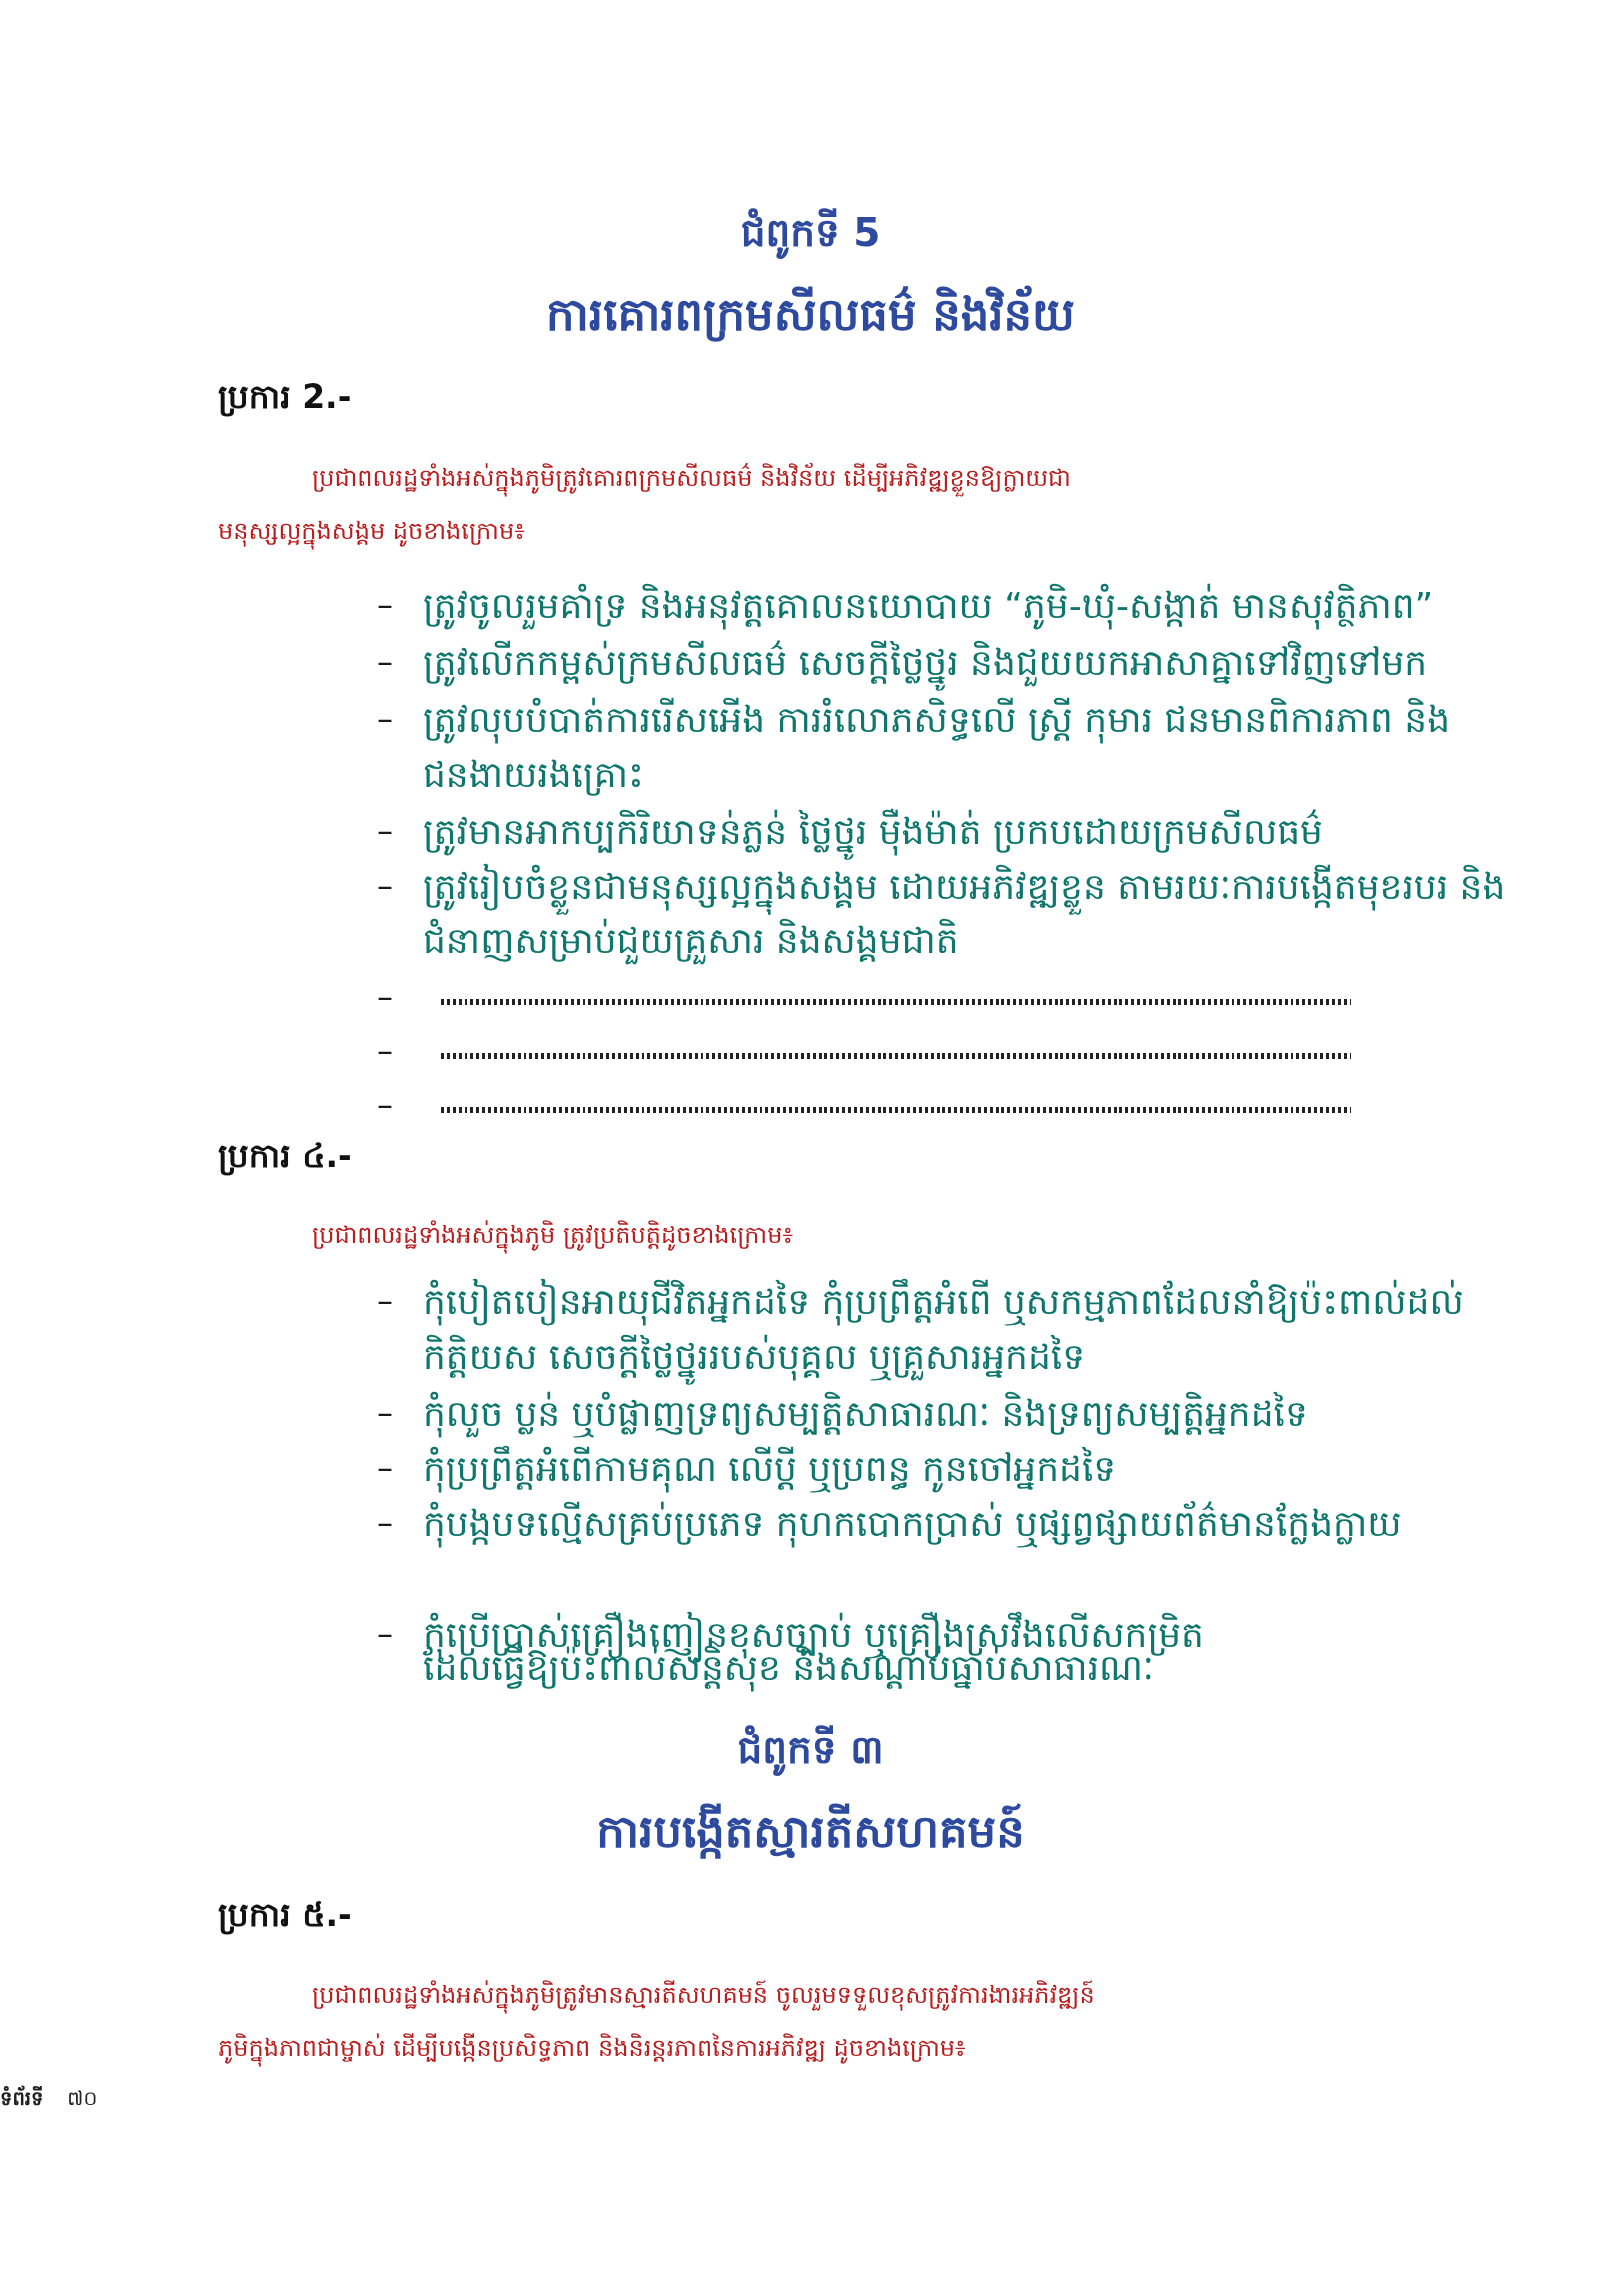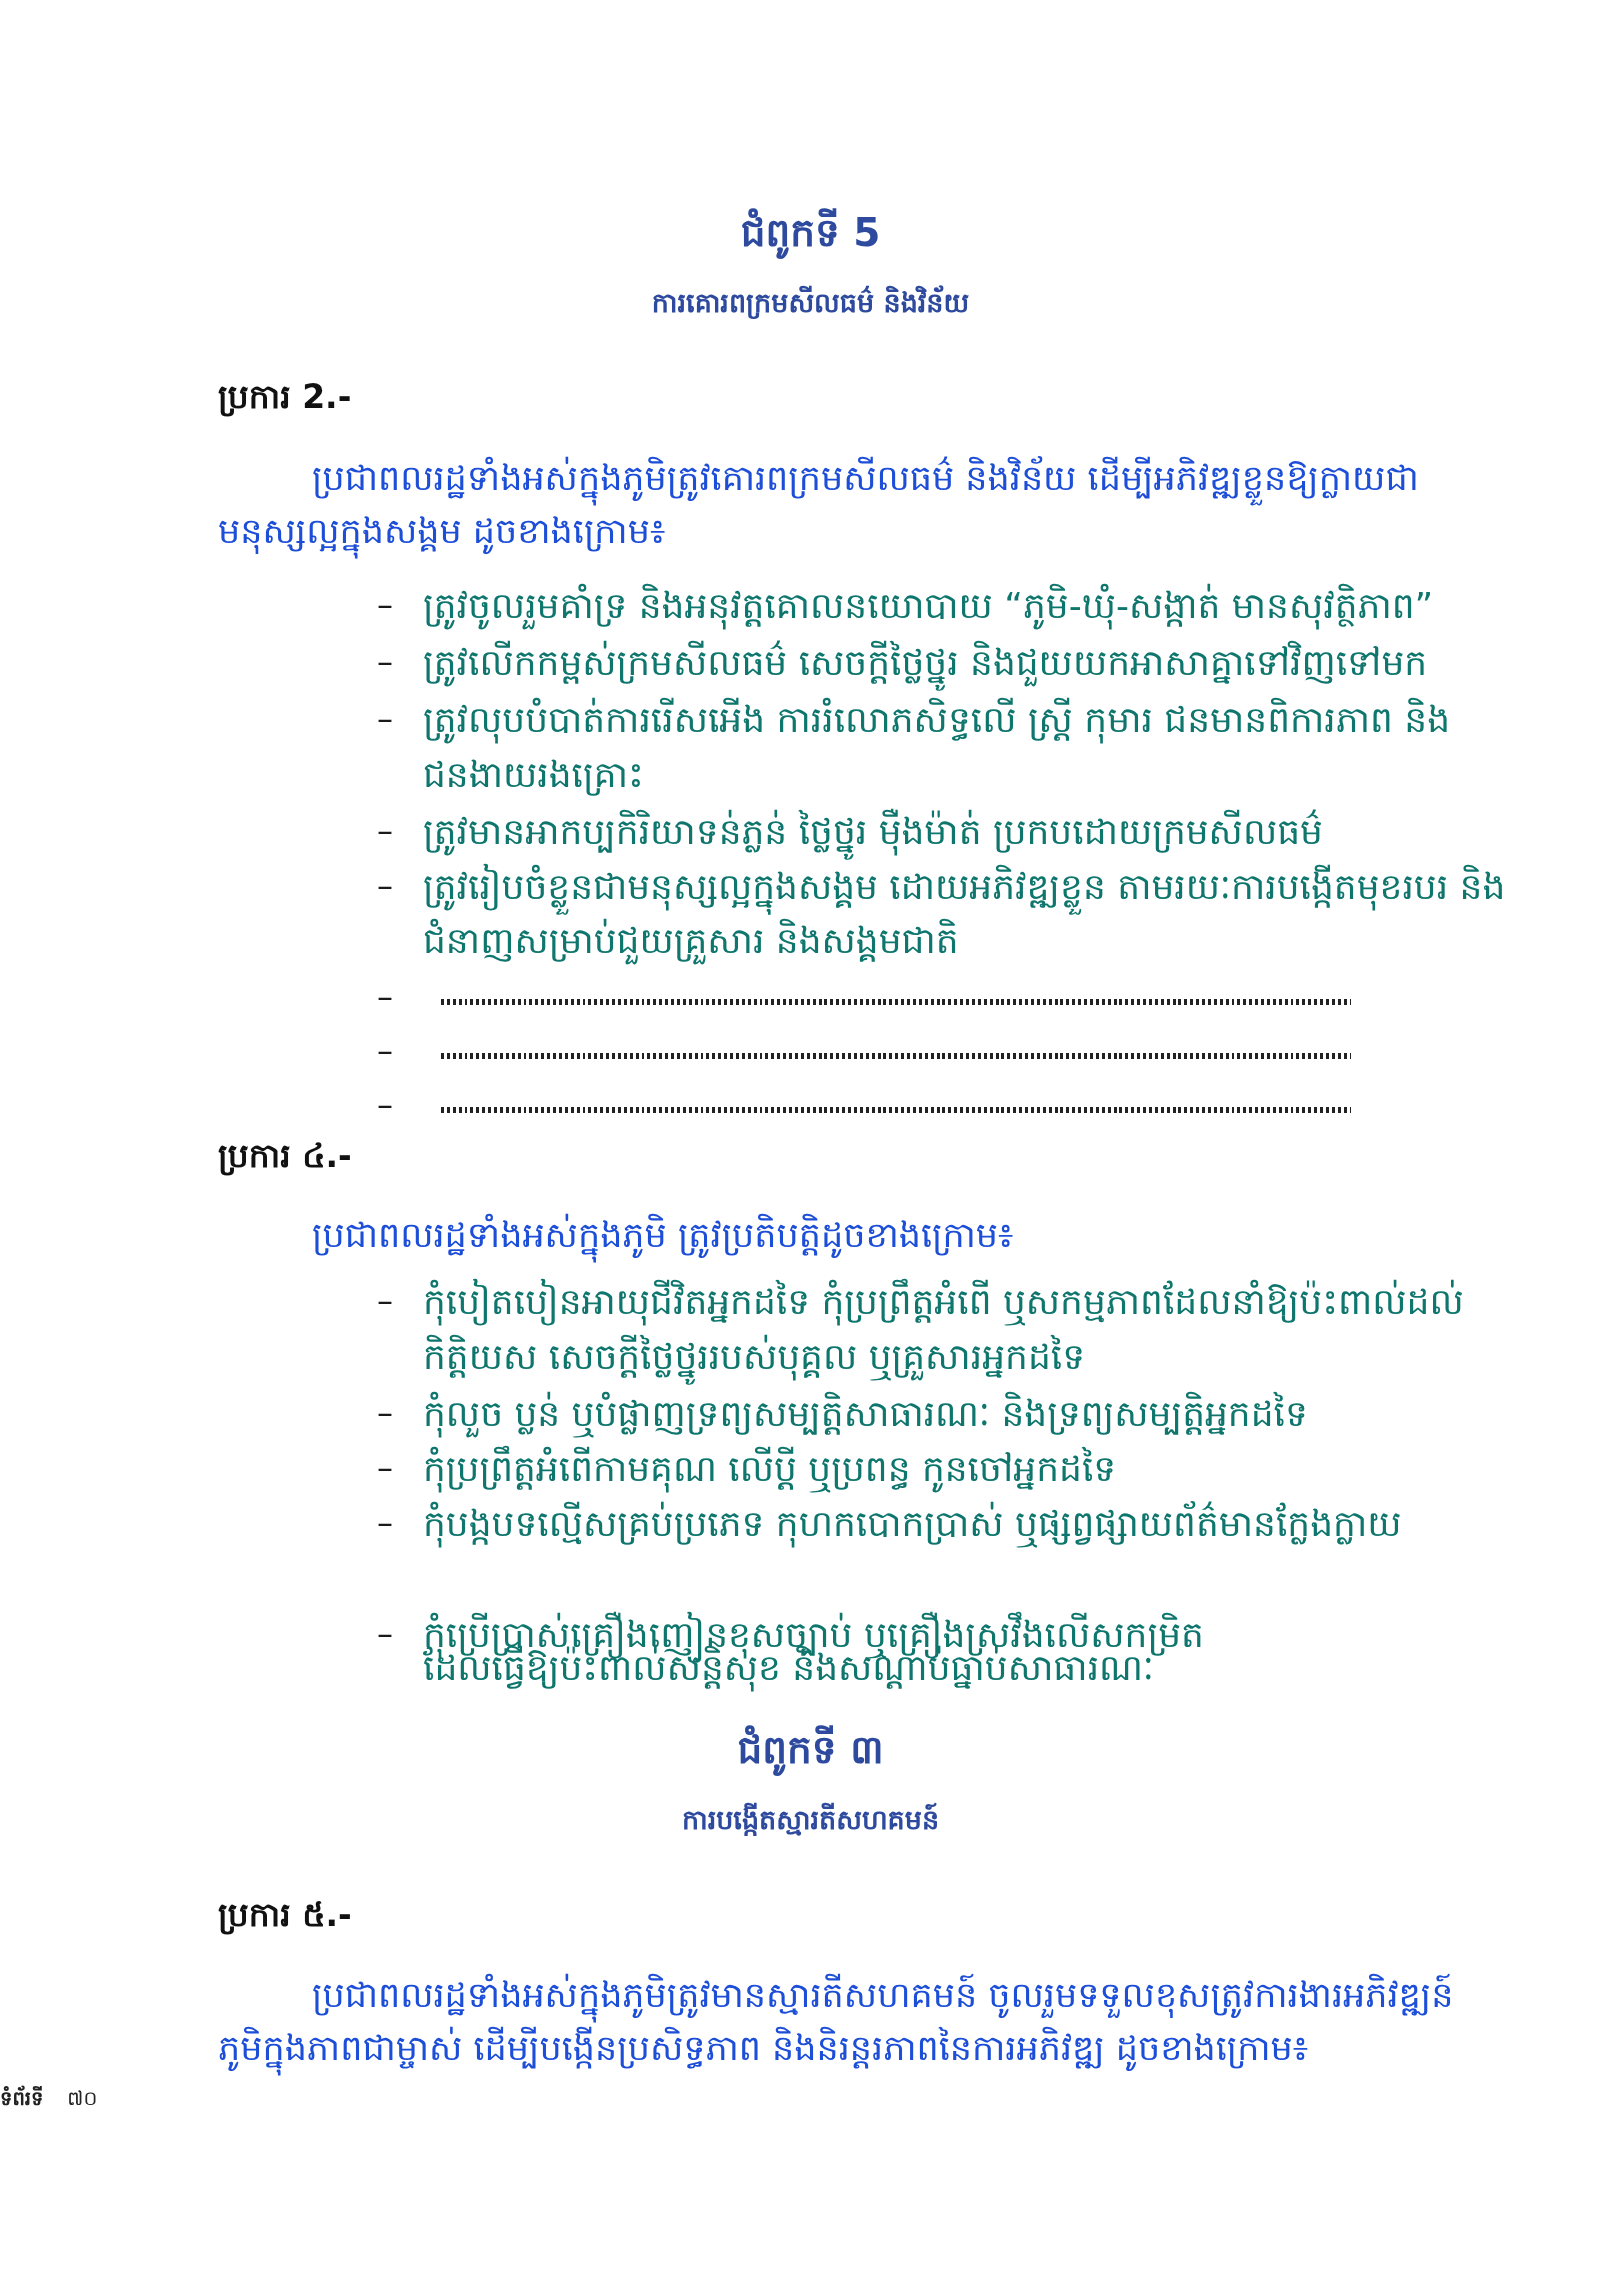--- a/index.html
+++ b/index.html
@@ -24,35 +24,35 @@
     .chapter-num, .chapter-title {
       position: absolute;
       left: 0;
       width: 1621px;
       text-align: center;
       color: #2e4a9e;
       font-weight: bold;
       white-space: nowrap;
     }
     .chapter-num { font-size: 39px; }
-    .chapter-title { font-size: 27px; }
+    .chapter-title { font-size: 45px; }
     .article-heading {
       position: absolute;
       left: 218px;
       font-size: 33px;
       font-weight: bold;
       color: #111;
       white-space: nowrap;
     }
     .para-line {
       position: absolute;
-      font-size: 35px;
+      font-size: 24px;
       line-height: 55px;
       white-space: nowrap;
-      color: #1d4ed8;
+      color: #b91c1c;
     }
     .bullet {
       position: absolute;
       left: 0;
       width: 1621px;
       height: 55px;
     }
     .bullet .dash {
       position: absolute;
       left: 377px;

